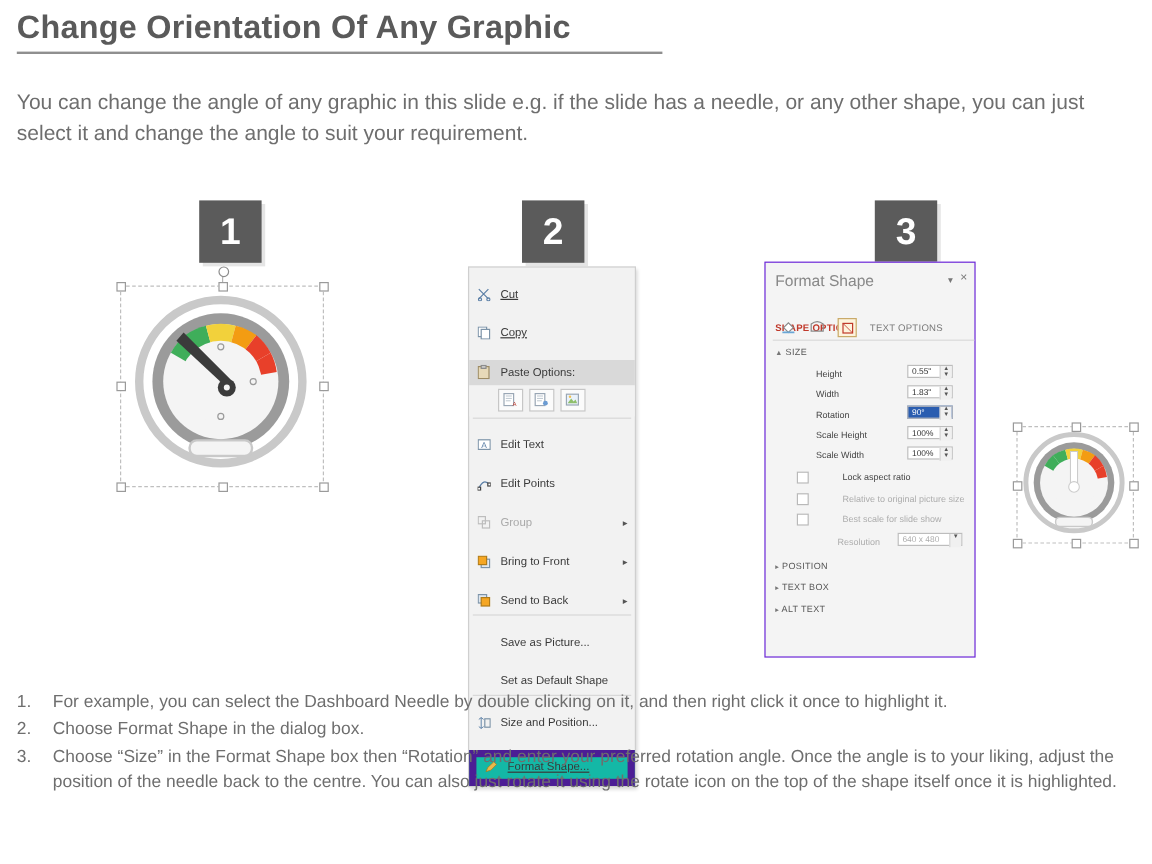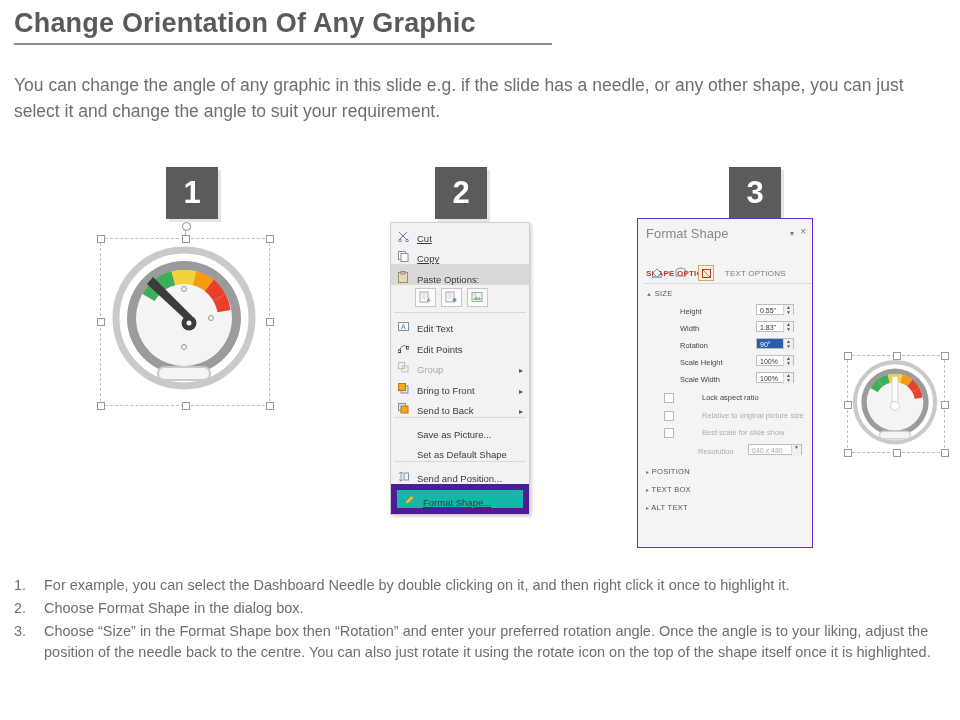--- a/index.html
+++ b/index.html
@@ -104,24 +104,25 @@
     top: 222px;
     width: 138px;
     background: #f2f2f2;
     border: 1px solid #cfcfcf;
     box-shadow: 2px 2px 3px rgba(0,0,0,0.16);
     font-size: 9.5px;
     color: #3a3a3a;
   }
   .ctx-item {
     display: flex;
-    align-items: flex-end;
+    align-items: center;
     height: 20.5px;
     padding-left: 4px;
     position: relative;
+    margin-top: 12px;
   }
   .ctx-item .ic {
     width: 16px;
     height: 15px;
     margin-right: 6px;
     flex: 0 0 16px;
     display: flex;
     align-items: center;
     justify-content: center;
   }
@@ -453,21 +454,21 @@
 
   <div class="ctx-sep"></div>
 
   <div class="ctx-item">
     <span class="ic">
       <svg width="11" height="11" viewBox="0 0 11 11">
           <path d="M3 1v9M1 2.5l2-1.5 2 1.5M1 8.5l2 1.5 2-1.5" fill="none" stroke="#5b7fa6" stroke-width="0.8"></path>
           <rect x="6" y="2" width="4.5" height="7" fill="none" stroke="#7c93a8"></rect>
         </svg>
     </span>
-    <span>Send and Position...</span>
+    <span>Size and Position...</span>
   </div>
 
   <div class="ctx-item pink">
     <span class="ic">
       <svg width="11" height="11" viewBox="0 0 11 11">
           <path d="M1 9 L2.5 5.5 L7.5 0.8 L9.8 3 L5 7.8 Z" fill="#e8b84b" stroke="#9d7c1f" stroke-width="0.6"></path>
         </svg>
     </span>
     <span class="u">Format Shape...</span>
   </div>

